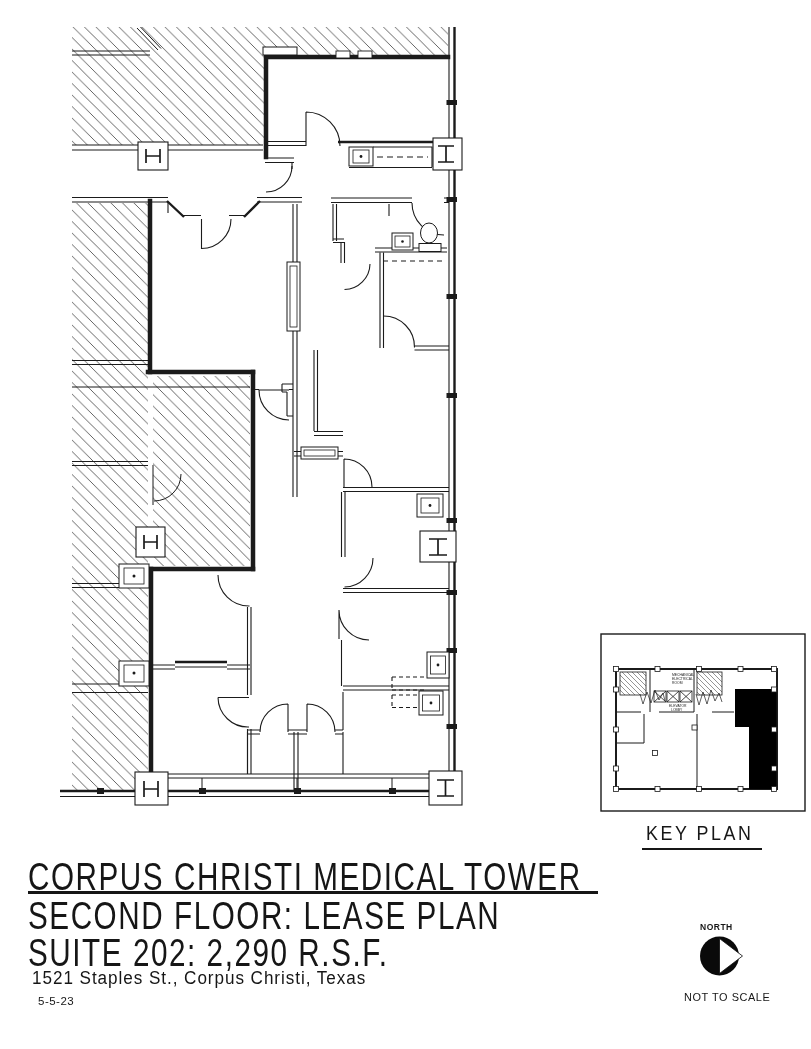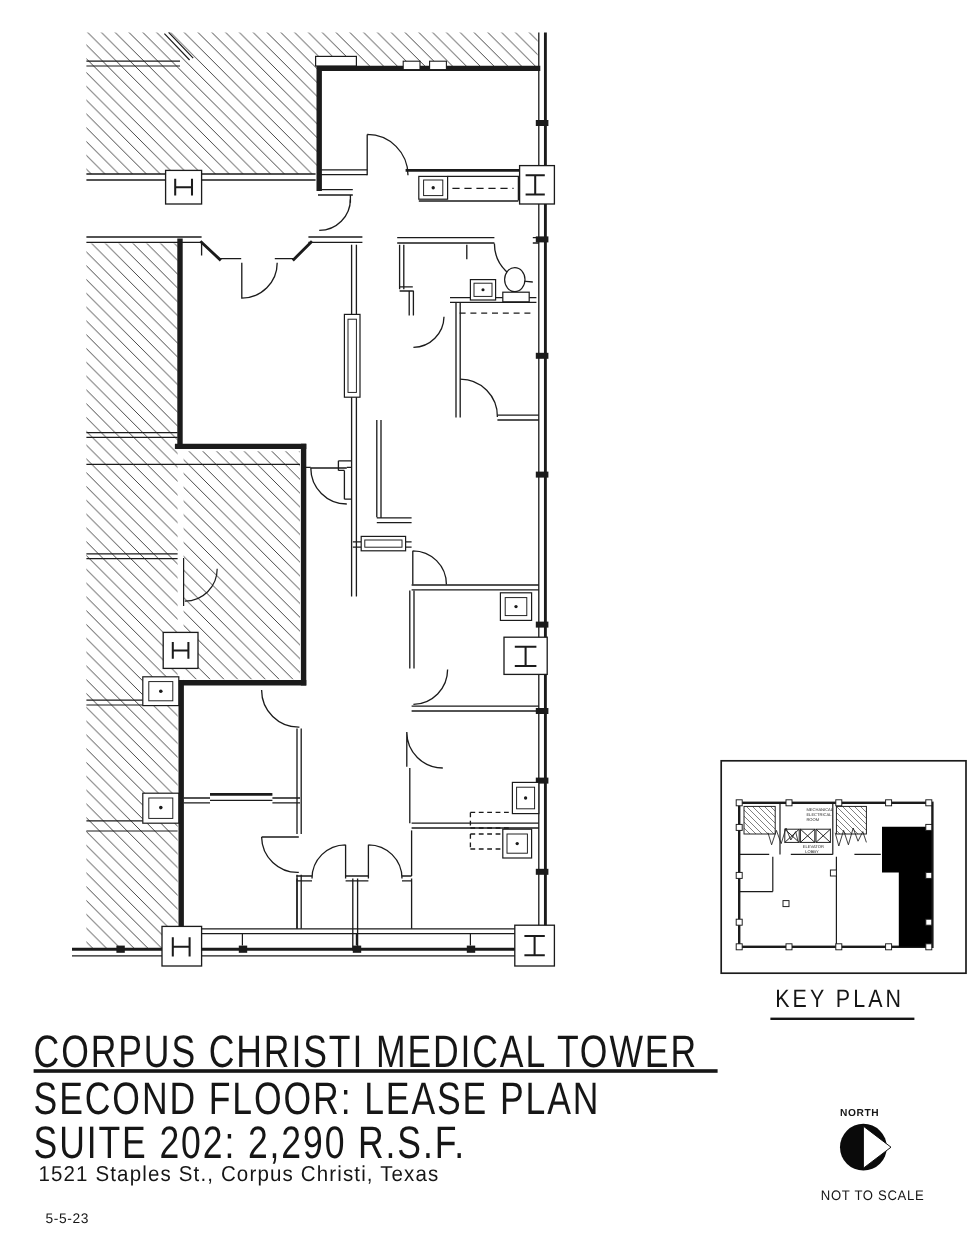--- a/index.html
+++ b/index.html
@@ -4,21 +4,21 @@
 <style>
   html,body{margin:0;padding:0;background:#ffffff;}
   #page{position:relative;width:811px;height:1049px;background:#ffffff;overflow:hidden;
         font-family:"Liberation Sans","DejaVu Sans",sans-serif;color:#111;}
   #plan-svg{position:absolute;left:0;top:0;}
   .t{position:absolute;white-space:nowrap;transform-origin:left top;color:#161616;}
   .t1{left:28px;top:856px;font-size:38px;letter-spacing:2px;transform:scaleX(0.78);}
   .t2{left:28px;top:895px;font-size:38px;letter-spacing:2px;transform:scaleX(0.78);}
   .t3{left:28px;top:932px;font-size:38px;letter-spacing:2px;transform:scaleX(0.78);}
   .t4{left:32px;top:968px;font-size:18px;letter-spacing:1px;transform:scaleX(0.95);}
-  .t5{left:38px;top:995px;font-size:11.5px;letter-spacing:0.5px;margin-top:15px;}
+  .t5{left:38px;top:995px;font-size:11.5px;letter-spacing:0.5px;}
   .rule{position:absolute;background:#161616;}
   .rule1{left:28px;top:891px;width:570px;height:2.6px;}
   .keyplan-label{left:646px;top:821px;font-size:21px;letter-spacing:3px;transform:scaleX(0.85);}
   .keyplan-rule{left:642px;top:848px;width:120px;height:2px;}
   .north-label{left:700px;top:922px;width:40px;font-size:8.5px;font-weight:bold;letter-spacing:0.5px;}
   .nts-label{left:684px;top:991px;font-size:11.5px;letter-spacing:0.6px;transform:scaleX(0.95);}
 </style>
 </head>
 <body>
 

